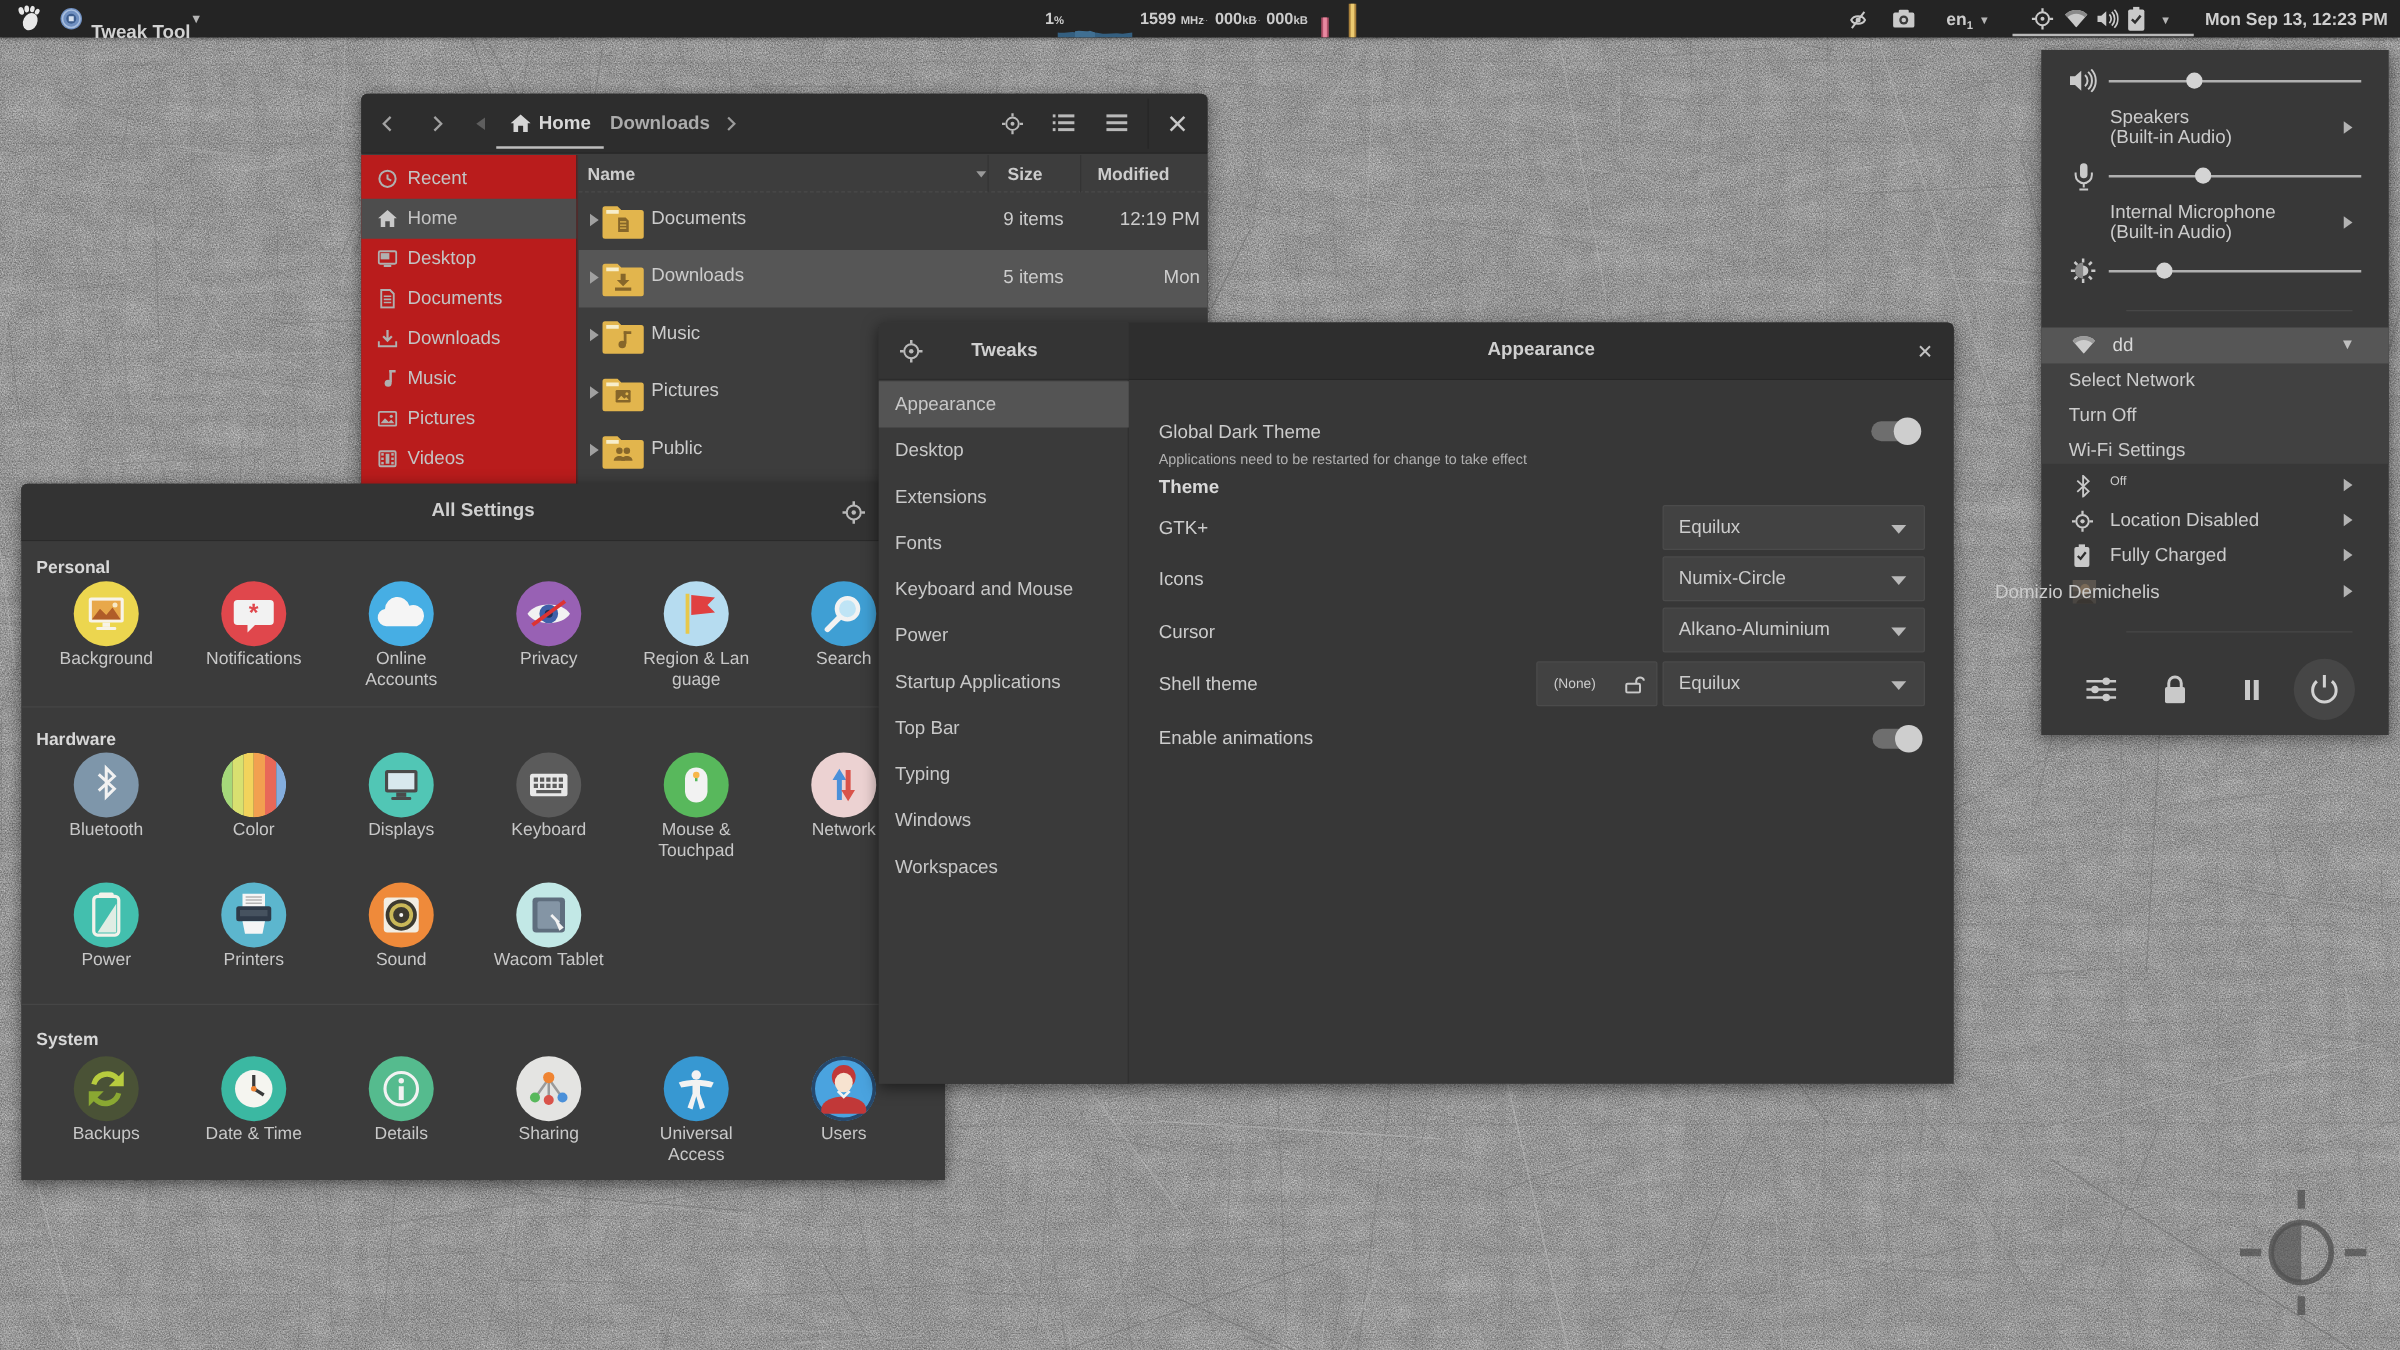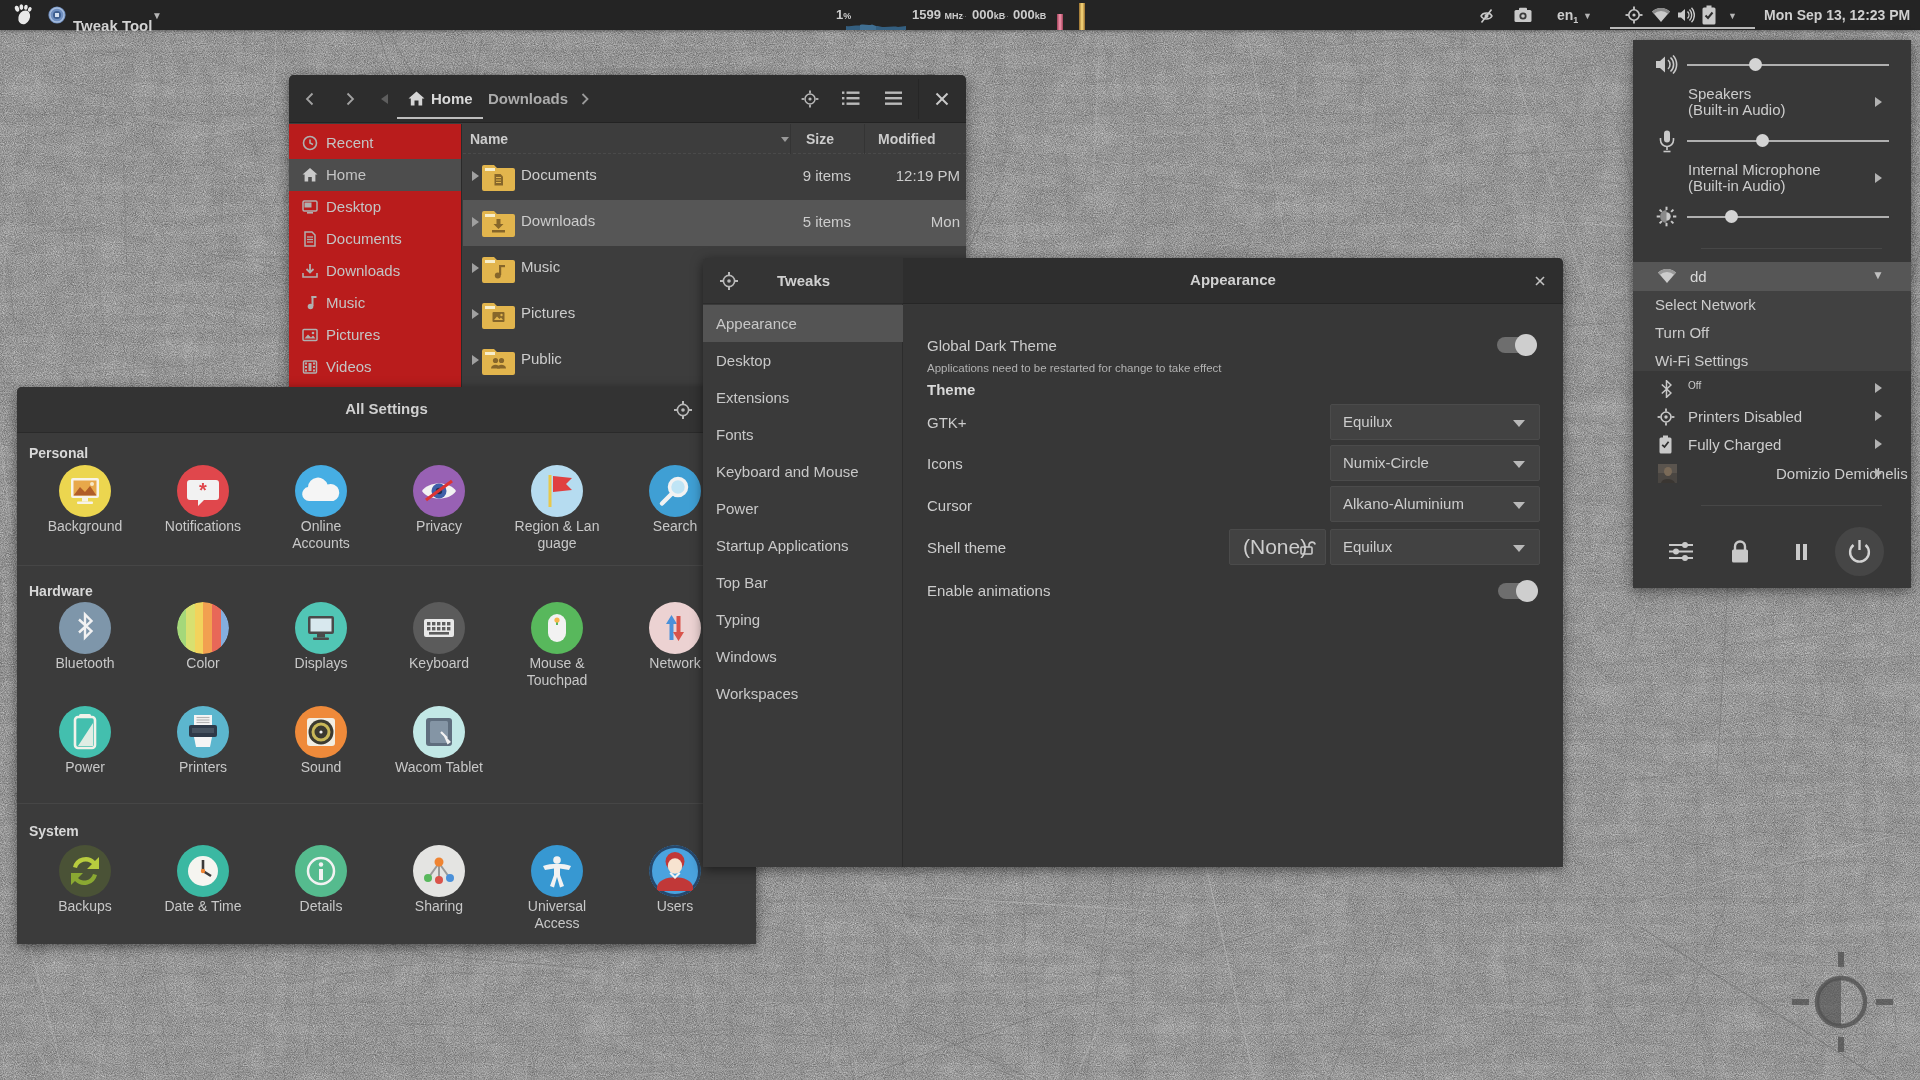--- a/index.html
+++ b/index.html
@@ -1467,21 +1467,21 @@
   <div class="switch" style="left:794px;top:79px;"></div>
   <span class="abs" style="left:224px;top:104px;color:#b2b2b2;font-size:11.5px;">Applications need to be restarted for change to take effect</span>
   <span class="abs" style="left:224px;top:123px;color:#d8d8d8;font-size:15px;font-weight:bold;">Theme</span>
   <span class="abs" style="left:224px;top:156px;color:#cccccc;font-size:15px;">GTK+</span>
   <div class="drop" style="left:627px;top:146px;">Equilux</div>
   <span class="abs" style="left:224px;top:197px;color:#cccccc;font-size:15px;">Icons</span>
   <div class="drop" style="left:627px;top:187px;">Numix-Circle</div>
   <span class="abs" style="left:224px;top:239px;color:#cccccc;font-size:15px;">Cursor</span>
   <div class="drop" style="left:627px;top:228px;">Alkano-Aluminium</div>
   <span class="abs" style="left:224px;top:281px;color:#cccccc;font-size:15px;">Shell theme</span>
-  <div class="abs" style="left:526px;top:271px;width:97px;height:36px;background:#424242;border:1px solid #4b4b4b;border-radius:2px;color:#cccccc;font-size:21px;line-height:34px;text-align:left;padding-left:13px;">(None)
+  <div class="abs" style="left:526px;top:271px;width:97px;height:36px;background:#424242;border:1px solid #4b4b4b;border-radius:2px;color:#cccccc;font-size:11px;line-height:34px;text-align:left;padding-left:13px;">(None)
     <svg style="position:absolute;right:9px;top:10px;" width="16" height="15" viewBox="0 0 16 15">
         <rect x="1" y="7" width="11" height="7" rx="1" fill="none" stroke="#c9c9c9" stroke-width="1.6"></rect>
         <path d="M9,7 L9,4.5 A3.2,3.2 0 0 1 15.2,4.5" stroke="#c9c9c9" stroke-width="1.6" fill="none"></path>
       </svg>
   </div>
   <div class="drop" style="left:627px;top:271px;">Equilux</div>
   <span class="abs" style="left:224px;top:324px;color:#cccccc;font-size:15px;">Enable animations</span>
   <div class="switch" style="left:795px;top:325px;"></div>
   <div class="sbar">
     <div class="shead">
@@ -1656,38 +1656,38 @@
   <svg class="abs" style="left:1657px;top:408px;" width="18" height="18" viewBox="0 0 18 18">
     <circle cx="9" cy="9" r="5" fill="none" stroke="#c9c9c9" stroke-width="1.6"></circle>
     <circle cx="9" cy="9" r="1.7" fill="#c9c9c9"></circle>
     <g stroke="#c9c9c9" stroke-width="1.8">
         <line x1="9" y1="0.6" x2="9" y2="3.4"></line>
         <line x1="9" y1="14.6" x2="9" y2="17.4"></line>
         <line x1="0.6" y1="9" x2="3.4" y2="9"></line>
         <line x1="14.6" y1="9" x2="17.4" y2="9"></line>
       </g>
   </svg>
-  <span class="abs" style="left:1688px;top:408px;color:#cccccc;font-size:15px;">Printers Disabled</span>
+  <span class="abs" style="left:1688px;top:408px;color:#cccccc;font-size:15px;">Location Disabled</span>
   <div class="arrowr" style="left:1875px;top:411px;"></div>
 
   <svg class="abs" style="left:1659px;top:435px;" width="13" height="19" viewBox="0 0 13 19">
     <rect x="4" y="0.5" width="5" height="2.5" fill="#c9c9c9"></rect>
     <rect x="0.5" y="2.5" width="12" height="16" rx="1.5" fill="#c9c9c9"></rect>
     <path d="M3.2,9.8 L5.5,12 L9.6,6.8" stroke="#2e2e2e" stroke-width="1.8" fill="none"></path>
   </svg>
   <span class="abs" style="left:1688px;top:436px;color:#cccccc;font-size:15px;">Fully Charged</span>
   <div class="arrowr" style="left:1875px;top:439px;"></div>
 
   <svg class="abs" style="left:1658px;top:464px;" width="19" height="19" viewBox="0 0 19 19">
     <rect width="19" height="19" fill="#4a4642"></rect>
     <rect x="0" y="0" width="19" height="9" fill="#5a544e"></rect>
     <ellipse cx="10" cy="7.5" rx="4" ry="4.5" fill="#7a6a58"></ellipse>
     <path d="M3,19 C4,13.5 15,13.5 17,19 Z" fill="#3a3632"></path>
   </svg>
-  <span class="abs" style="left:1776px;top:465px;color:#cccccc;font-size:15px;">Domizio Demichelis</span>
+  <span class="abs" style="left:1596px;top:465px;color:#cccccc;font-size:15px;">Domizio Demichelis</span>
   <div class="arrowr" style="left:1875px;top:468px;"></div>
   <div class="abs" style="left:1701px;top:505px;width:181px;height:1px;background:#474747;"></div>
 
   <svg class="abs" style="left:1669px;top:541px;" width="24" height="21" viewBox="0 0 24 21">
     <g stroke="#c9c9c9" stroke-width="2">
         <line x1="0" y1="4" x2="24" y2="4"></line>
         <line x1="0" y1="10.5" x2="24" y2="10.5"></line>
         <line x1="0" y1="17" x2="24" y2="17"></line>
       </g>
     <circle cx="16" cy="4" r="3" fill="#c9c9c9"></circle>

